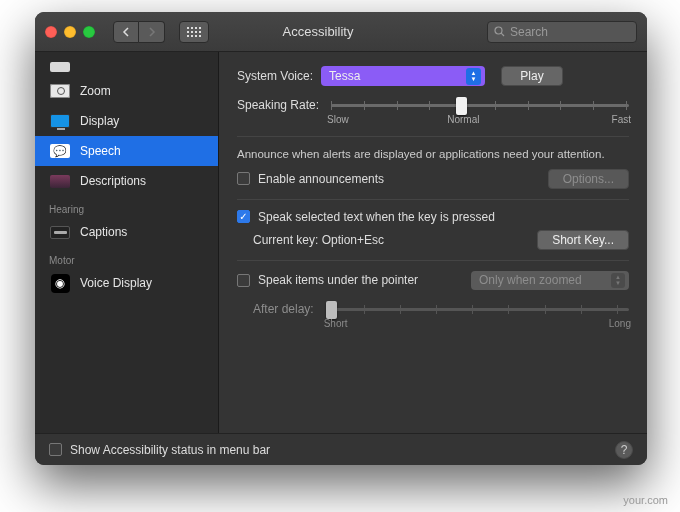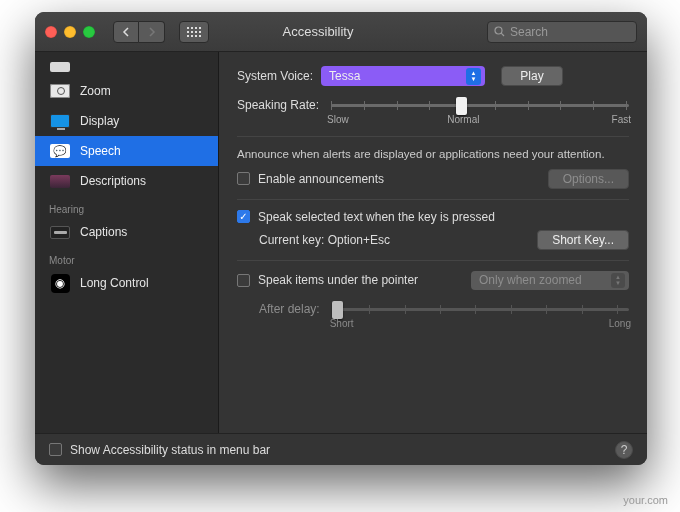--- a/index.html
+++ b/index.html
@@ -51,21 +51,21 @@
   .btn{ height:20px; padding:0 14px; background:#666; border:1px solid #4a4a4a; border-radius:4px; display:flex;align-items:center;justify-content:center;font-size:12px;color:#eee;}
   .btn.disabled{ color:#8d8d8d; background:#585858;text-align:center;}
   .slider{ position:relative; height:30px; }
   .slider .track{ position:absolute; top:12px; height:3px; background:#6a6a6a; border-radius:2px; width:100%; }
   .slider .tick{position:absolute;top:9px;width:1px;height:9px;background:#6a6a6a;}
   .slider .thumb{position:absolute; top:5px; width:11px;height:18px;background:#f2f2f2;border-radius:2px;box-shadow:0 1px 2px rgba(0,0,0,.6);}
   .hr{height:1px;background:#444;margin:10px 0;}
   .desc-text{color:#ccc;font-size:11.5px;line-height:1.35;margin-bottom:6px;}
   .checkbox{width:13px;height:13px;border:1px solid #777;border-radius:2px;background:#3b3b3b;display:inline-flex;align-items:center;justify-content:center;font-size:10px;color:#fff;}
   .checkbox.checked{background:#2d79ea;border-color:#2d79ea;}
-  .sub{margin-left:22px;justify-content:space-between;}
+  .sub{margin-left:16px;justify-content:space-between;}
   .dim{color:#8d8d8d;}
   .sel-disabled{ width:158px; height:19px; background:#5a5a5a; border-radius:4px; display:flex;align-items:center;justify-content:space-between; padding:0 4px 0 8px;gap:8px;}
   .sel-disabled .arr{width:14px;height:15px;background:#4b4b4b;border-radius:3px;display:flex;flex-direction:column;align-items:center;justify-content:center;font-size:6px;line-height:6px;color:#777;}
   .footer{ position:absolute; bottom:0; left:0; right:0; height:32px; background:#343434; border-top:1px solid #222; display:flex; align-items:center; padding:0 14px; justify-content:space-between;}
   .help{width:18px;height:18px;border-radius:50%;background:#5a5a5a;display:flex;align-items:center;justify-content:center;color:#ccc;font-size:12px;border:1px solid #4a4a4a;}
   .watermark{position:absolute;right:12px;bottom:6px;font-size:11px;color:#999;font-family:Arial;}
   svg{display:block;}
 </style>
 </head>
 <body>
@@ -166,21 +166,21 @@
           </div>
         <span>Captions</span>
       </div>
 
       <div class="sb-heading">Motor</div>
 
       <div class="sb-item">
         <div class="sb-icon">
             <div class="voicectrl-ic">◉</div>
           </div>
-        <span>Long Control</span>
+        <span>Voice Display</span>
       </div>
 
     </div>
 
     <div class="panel">
 
       <div class="row">
         <span class="label">System Voice:</span>
         <div class="select">
           <span>Tessa</span>

